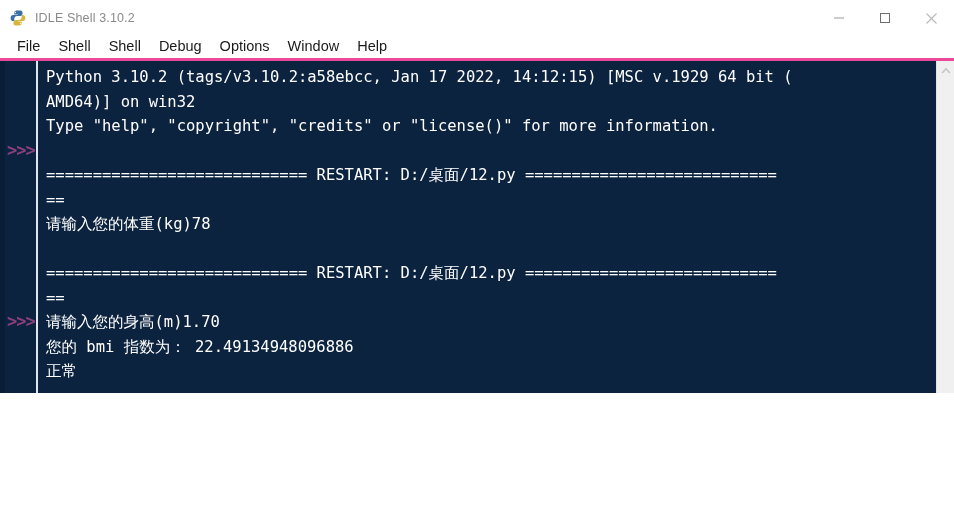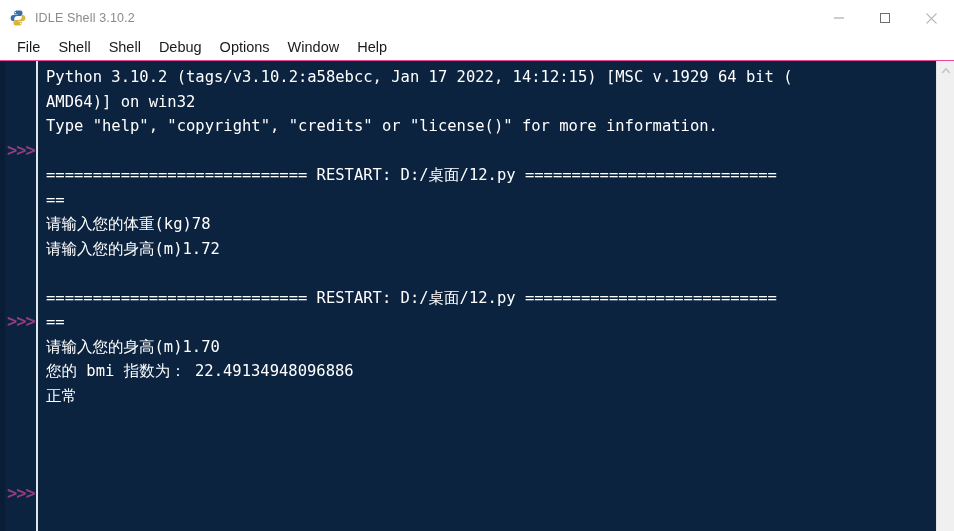--- a/index.html
+++ b/index.html
@@ -3,21 +3,21 @@
 <meta charset="utf-8">
 <style>
   * { box-sizing: border-box; margin: 0; padding: 0; }
   html, body {
     width: 954px; height: 531px;
     overflow: hidden;
     background: #ffffff;
     font-family: "Liberation Sans", sans-serif;
   }
   .window {
-    width: 954px; height: 531px;
+    width: 954px; height: 393px;
     display: flex; flex-direction: column;
     background: #ffffff;
     position: relative;
   }
 
   
   .titlebar {
     height: 36px;
     background: #ffffff;
     display: flex; align-items: center;
@@ -47,21 +47,21 @@
   }
   .winbtn svg { display: block; }
 
   
   .menubar {
     height: 25px;
     flex: 0 0 25px;
     background: #ffffff;
     display: flex; align-items: center;
     padding-left: 8px;
-    border-bottom: 1px solid #ec4899;
+    border-bottom: 3px solid #ec4899;
   }
   .menu-item {
     font-size: 14.5px;
     color: #1a1a1a;
     padding: 1px 9px 2px 9px;
     white-space: nowrap;
     line-height: 1;
   }
 
   
@@ -189,21 +189,20 @@
           <div class="prompt" style="top: 423.5px;">&gt;&gt;&gt;</div>
         </div>
       <div class="textarea" id="textarea">
           <div class="line stdout">Python 3.10.2 (tags/v3.10.2:a58ebcc, Jan 17 2022, 14:12:15) [MSC v.1929 64 bit (</div>
           <div class="line stdout">AMD64)] on win32</div>
           <div class="line stdout">Type "help", "copyright", "credits" or "license()" for more information.</div>
           <div class="line stdout">&nbsp;</div>
           <div class="line stdout">============================ RESTART: D:/桌面/12.py ===========================</div>
           <div class="line stdout">==</div>
           <div class="line stdout">请输入您的体重(kg)78</div>
-          <div class="line stdout">请输入您的身高(m)1.72</div>
           <div class="line stdout">&nbsp;</div>
           <div class="line stdout">============================ RESTART: D:/桌面/12.py ===========================</div>
           <div class="line stdout">==</div>
           <div class="line stdout">请输入您的身高(m)1.70</div>
           <div class="line stdout">您的 bmi 指数为： 22.49134948096886</div>
           <div class="line stdout">正常</div>
           <div class="line stdout">&nbsp;</div>
         </div>
     </div>
 

